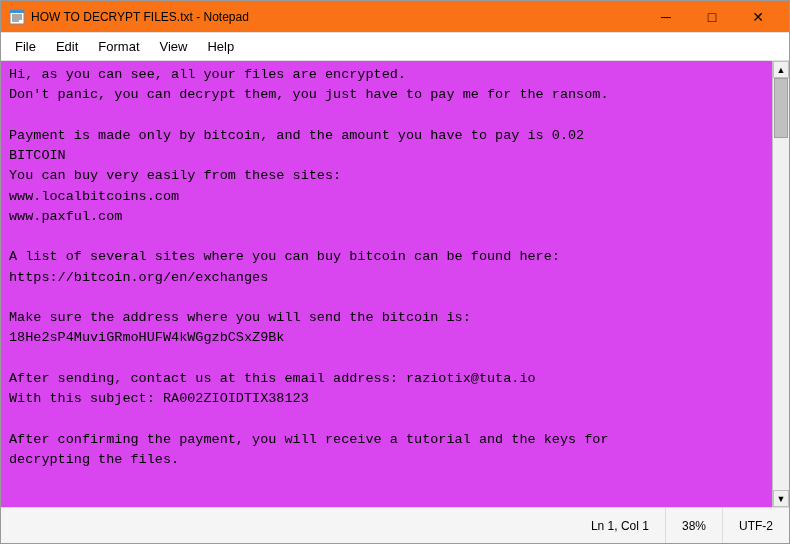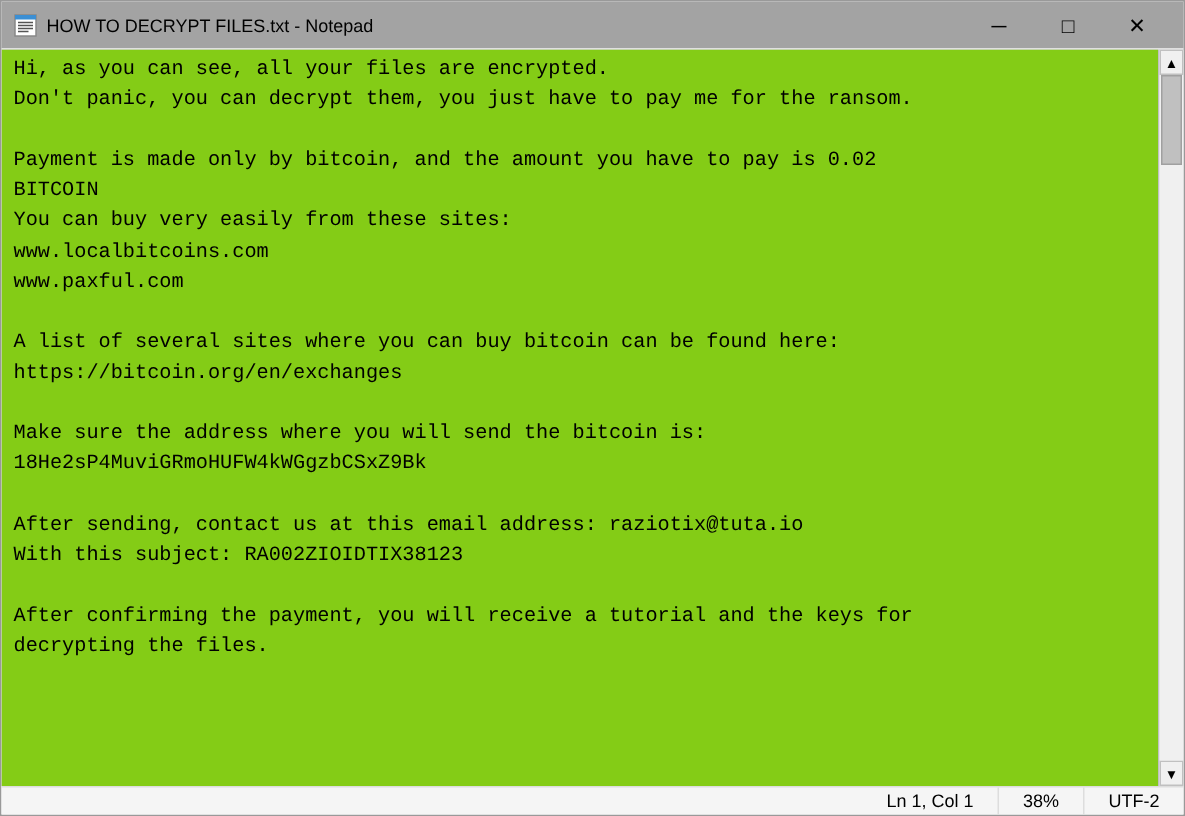--- a/index.html
+++ b/index.html
@@ -21,21 +21,21 @@
       width: 790px;
       height: 544px;
       background: #fff;
       border: 1px solid #999;
       display: flex;
       flex-direction: column;
     }
 
     
     .title-bar {
-      background: #a3a3a3;
+      background: #f97316;
       border-bottom: 1px solid #e0e0e0;
       height: 32px;
       display: flex;
       align-items: center;
       padding: 0 8px;
       flex-shrink: 0;
     }
 
     .title-bar-icon {
       width: 16px;
@@ -95,21 +95,21 @@
       position: relative;
     }
 
     .editor-content {
       flex: 1;
       padding: 4px 8px;
       font-family: 'Courier New', Courier, monospace;
       font-size: 13.5px;
       line-height: 1.5;
       color: #000;
-      background: #84cc16;
+      background: #d946ef;
       overflow-y: auto;
       overflow-x: auto;
       white-space: pre;
       outline: none;
     }
 
     
     .scrollbar {
       width: 17px;
       background: #f0f0f0;
@@ -143,21 +143,21 @@
       top: 0;
       left: 1px;
       right: 1px;
       height: 60px;
       background: #c0c0c0;
       border: 1px solid #a0a0a0;
     }
 
     
     .status-bar {
-      height: 19px;
+      height: 36px;
       background: #f5f5f5;
       border-top: 1px solid #ddd;
       display: flex;
       align-items: center;
       flex-shrink: 0;
       font-size: 12px;
       color: #000;
     }
 
     .status-section {
@@ -193,20 +193,27 @@
       </svg>
     </div>
     <span class="title-bar-text">HOW TO DECRYPT FILES.txt - Notepad</span>
     <div class="title-bar-controls">
       <button class="title-btn">─</button>
       <button class="title-btn">□</button>
       <button class="title-btn close">✕</button>
     </div>
   </div>
 
+  <div class="menu-bar">
+    <div class="menu-item">File</div>
+    <div class="menu-item">Edit</div>
+    <div class="menu-item">Format</div>
+    <div class="menu-item">View</div>
+    <div class="menu-item">Help</div>
+  </div>
 
   <div class="editor-container">
     <div class="editor-content" contenteditable="true" style="">Hi, as you can see, all your files are encrypted.
 Don't panic, you can decrypt them, you just have to pay me for the ransom.
 
 Payment is made only by bitcoin, and the amount you have to pay is 0.02
 BITCOIN
 You can buy very easily from these sites:
 www.localbitcoins.com
 www.paxful.com

